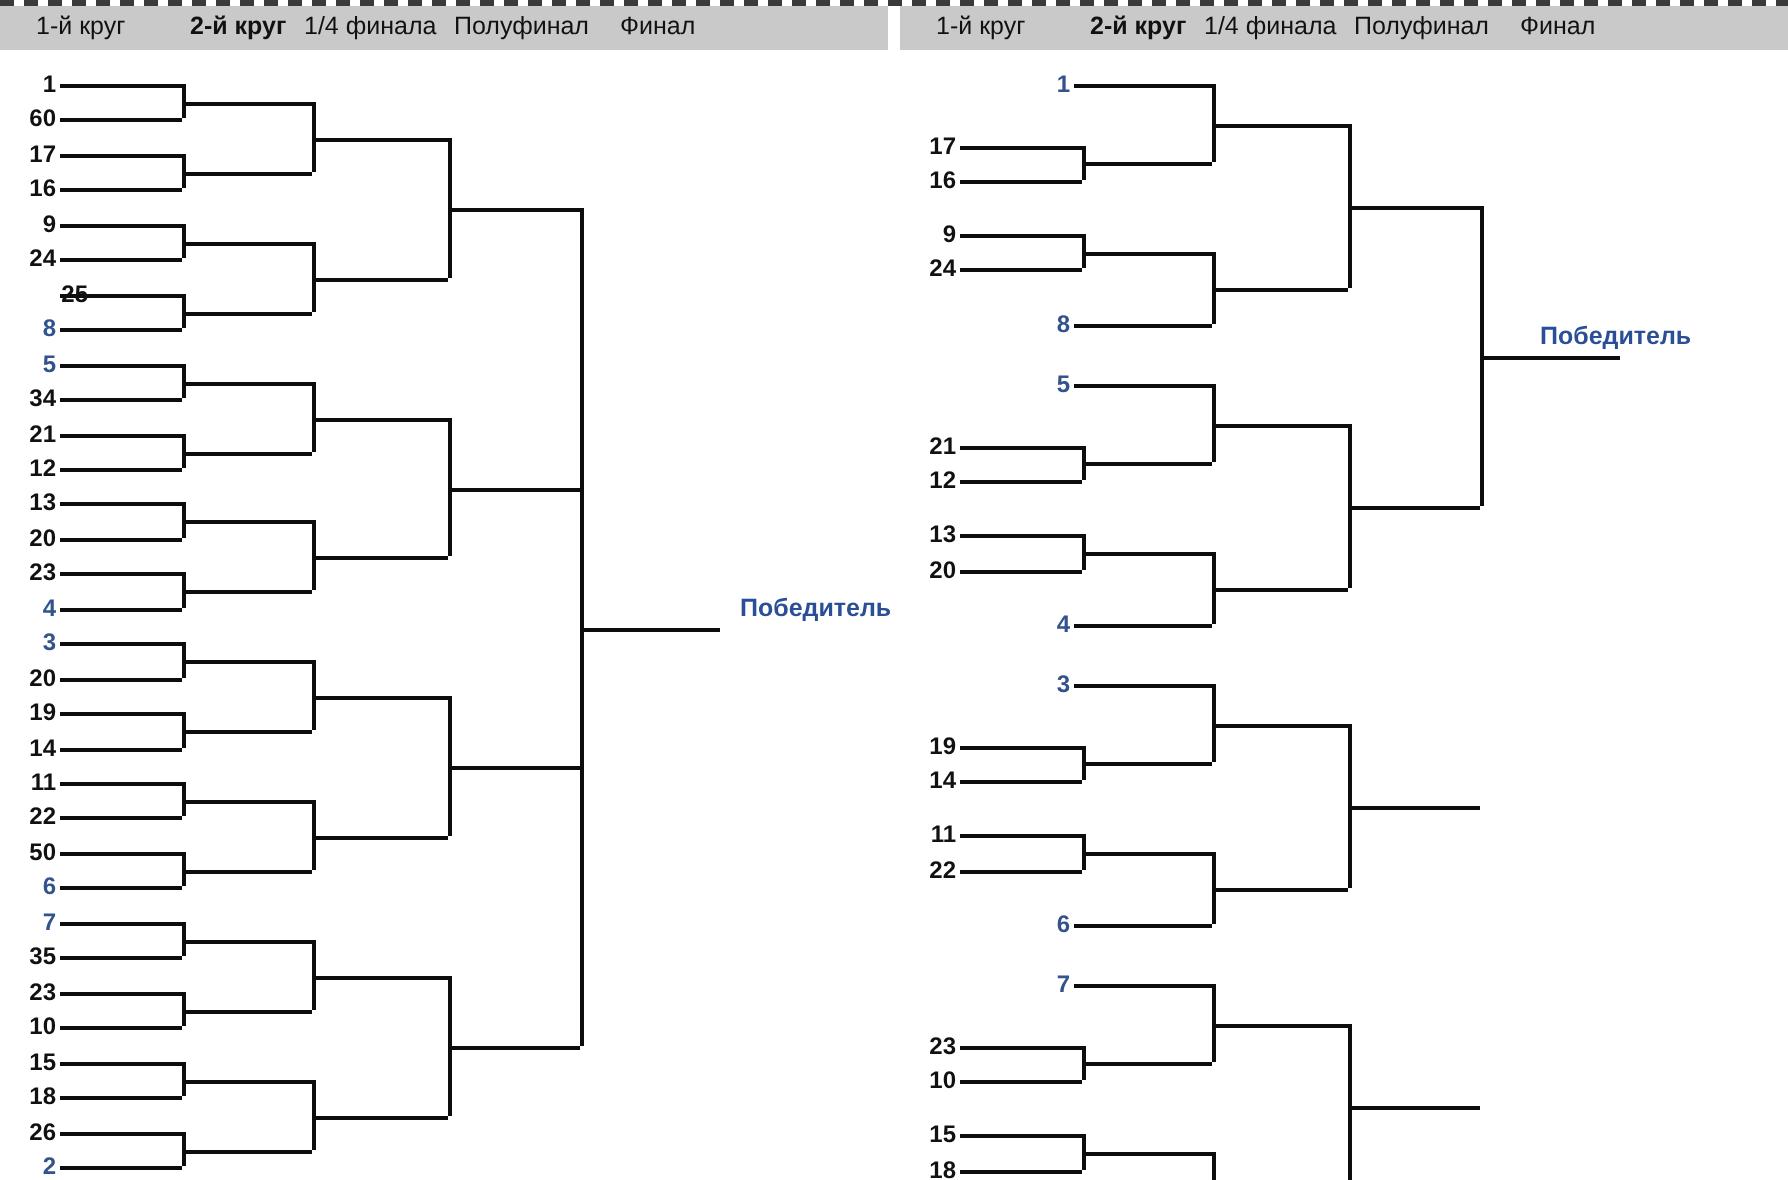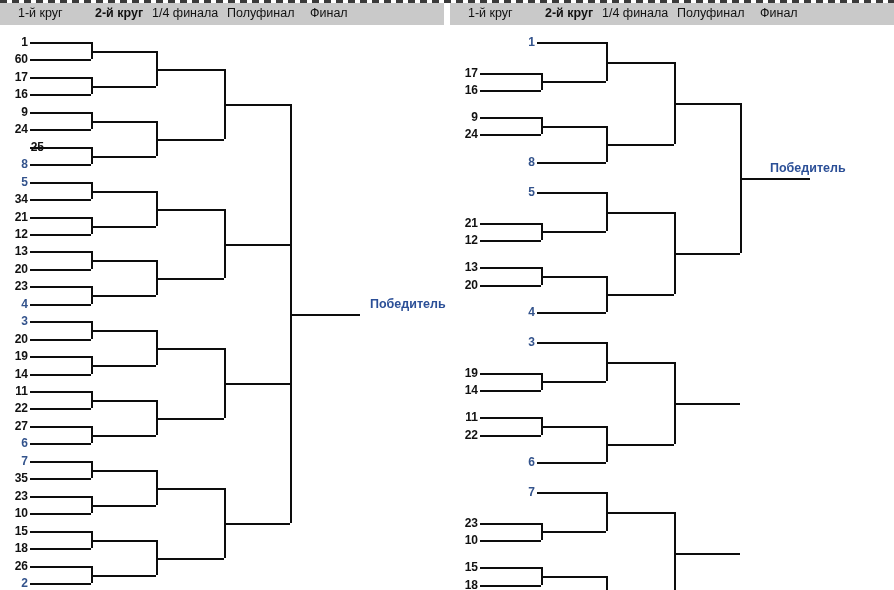--- a/index.html
+++ b/index.html
@@ -258,21 +258,21 @@
       <div class="seed" style="left: 0px; width: 28px; top: 245px;">13</div>
       <div class="seed" style="left: 0px; width: 28px; top: 263px;">20</div>
       <div class="seed" style="left: 0px; width: 28px; top: 280px;">23</div>
       <div class="seed blue" style="left: 0px; width: 28px; top: 298px;">4</div>
       <div class="seed blue" style="left: 0px; width: 28px; top: 315px;">3</div>
       <div class="seed" style="left: 0px; width: 28px; top: 333px;">20</div>
       <div class="seed" style="left: 0px; width: 28px; top: 350px;">19</div>
       <div class="seed" style="left: 0px; width: 28px; top: 368px;">14</div>
       <div class="seed" style="left: 0px; width: 28px; top: 385px;">11</div>
       <div class="seed" style="left: 0px; width: 28px; top: 402px;">22</div>
-      <div class="seed" style="left: 0px; width: 28px; top: 420px;">27</div>
+      <div class="seed" style="left: 0px; width: 28px; top: 420px;">50</div>
       <div class="seed blue" style="left: 0px; width: 28px; top: 437px;">6</div>
       <div class="seed blue" style="left: 0px; width: 28px; top: 455px;">7</div>
       <div class="seed" style="left: 0px; width: 28px; top: 472px;">35</div>
       <div class="seed" style="left: 0px; width: 28px; top: 490px;">23</div>
       <div class="seed" style="left: 0px; width: 28px; top: 507px;">10</div>
       <div class="seed" style="left: 0px; width: 28px; top: 525px;">15</div>
       <div class="seed" style="left: 0px; width: 28px; top: 542px;">18</div>
       <div class="seed" style="left: 0px; width: 28px; top: 560px;">26</div>
       <div class="seed blue" style="left: 0px; width: 28px; top: 577px;">2</div>
       <div class="seed blue" style="left: 505px; width: 30px; top: 36px;">1</div>

